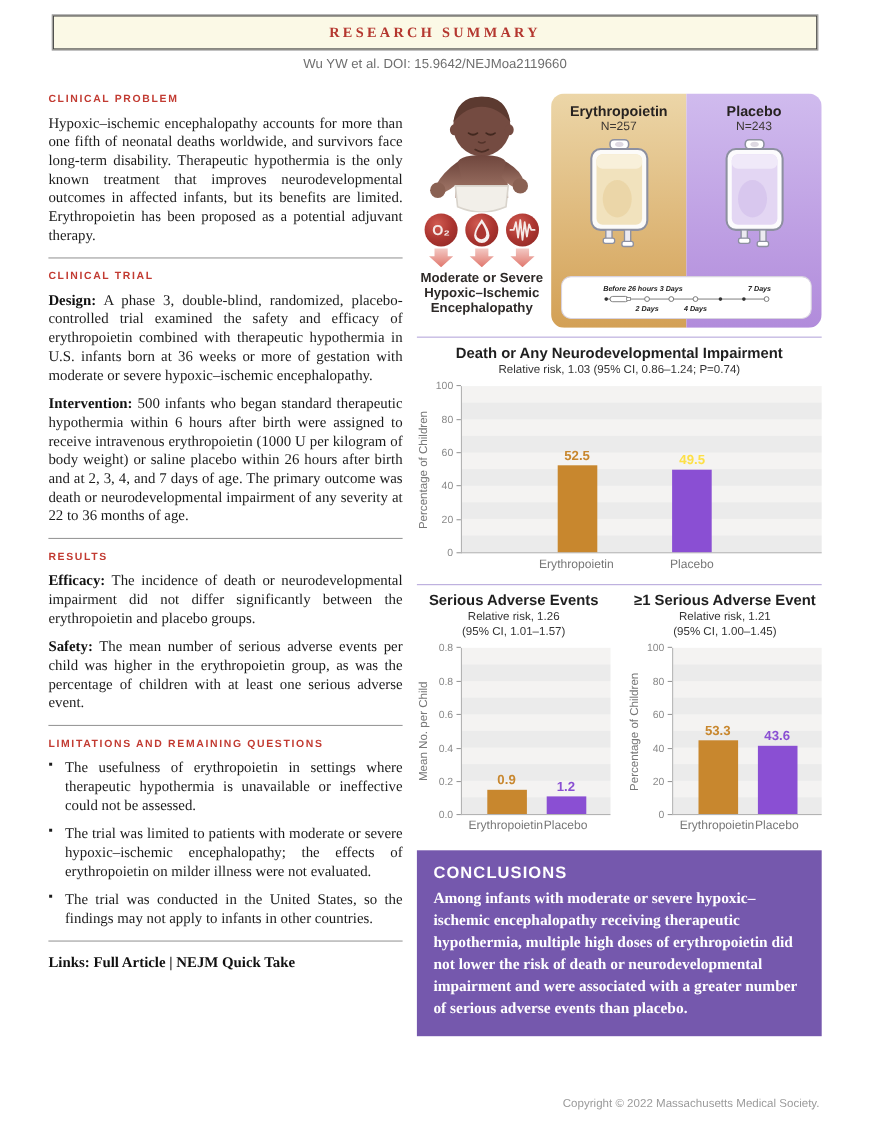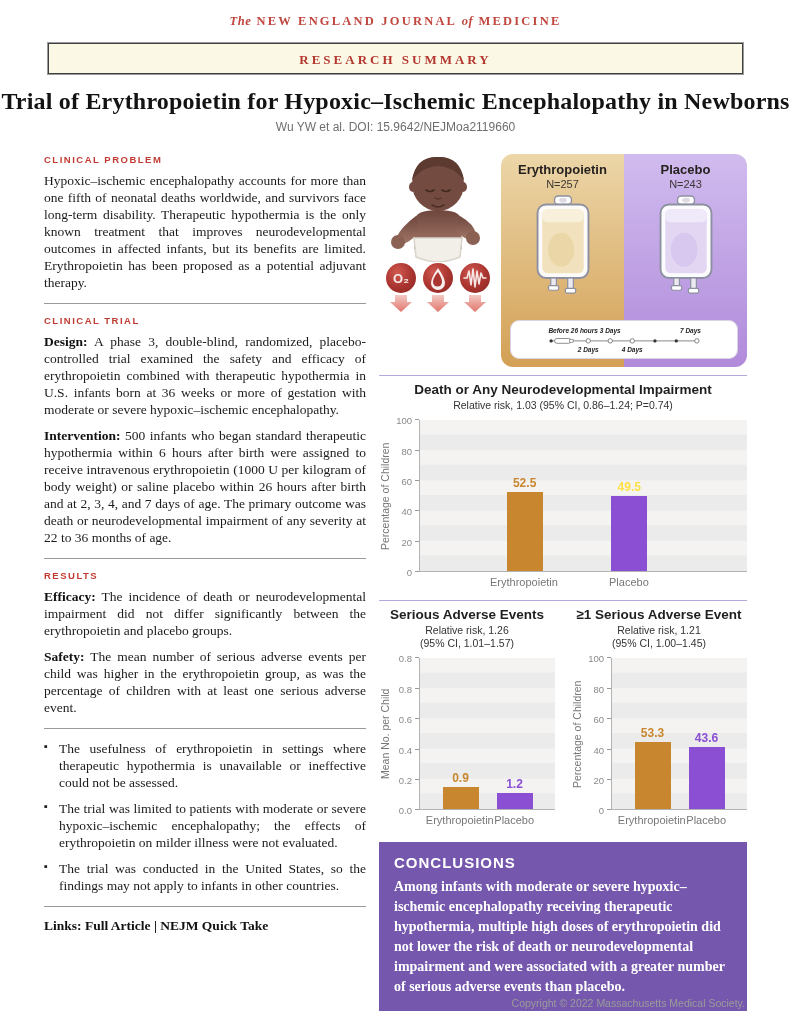--- a/index.html
+++ b/index.html
@@ -69,34 +69,27 @@
   .conclusions { background:#7558ad; color:#fff; margin-top:12px; padding:12px 15px 14px 15px; }
   .conclusions-heading { font-family:"Liberation Sans", sans-serif; font-size:15px; font-weight:bold; letter-spacing:1px; margin-bottom:6px; }
   .conclusions-body { font-size:14px; font-weight:bold; line-height:1.42; text-align:left; }
   .copyright { position:absolute; right:46px; bottom:14px; font-family:"Liberation Sans", sans-serif; font-size:10.5px; color:#9b9b9b; }
 </style>
 </head>
 <body>
 
 <div class="page">
 
-  <div class="masthead">
-    <span class="it">The</span>
-    <span>NEW ENGLAND JOURNAL</span>
-    <span class="it">of</span>
-    <span>MEDICINE</span>
-  </div>
 
   <div class="banner">
     <div class="banner-inner">
       <span>RESEARCH SUMMARY</span>
     </div>
   </div>
 
-  <div class="page-title">Trial of Erythropoietin for Hypoxic–Ischemic Encephalopathy in Newborns</div>
   <div class="byline">Wu YW et al. DOI: 15.9642/NEJMoa2119660</div>
 
   <div class="columns">
 
     <div class="left-col">
 
       <div>
         <div class="sec-heading">CLINICAL PROBLEM</div>
         <div class="body-text">Hypoxic–ischemic encephalopathy accounts for more than one fifth of neonatal deaths worldwide, and survivors face long-term disability. Therapeutic hypothermia is the only known treatment that improves neurodevelopmental outcomes in affected infants, but its benefits are limited. Erythropoietin has been proposed as a potential adjuvant therapy.</div>
       </div>
@@ -110,20 +103,21 @@
       <hr class="divider">
 
       <div>
         <div class="sec-heading">RESULTS</div>
         <div class="body-text"><b>Efficacy:</b><span> The incidence of death or neurodevelopmental impairment did not differ significantly between the erythropoietin and placebo groups.</span></div>
         <div class="body-text para-gap"><b>Safety:</b><span> The mean number of serious adverse events per child was higher in the erythropoietin group, as was the percentage of children with at least one serious adverse event.</span></div>
       </div>
       <hr class="divider">
 
       <div>
+        <div class="sec-heading">LIMITATIONS AND REMAINING QUESTIONS</div>
         <ul class="bullets">
           <li>The usefulness of erythropoietin in settings where therapeutic hypothermia is unavailable or ineffective could not be assessed.</li>
           <li>The trial was limited to patients with moderate or severe hypoxic–ischemic encephalopathy; the effects of erythropoietin on milder illness were not evaluated.</li>
           <li>The trial was conducted in the United States, so the findings may not apply to infants in other countries.</li>
         </ul>
       </div>
       <hr class="divider">
 
       <div class="links-line">
         <span>Links:</span>
@@ -187,20 +181,25 @@
             <g>
                 <path d="M13 33 h12 v7 h5 l-11 10 -11 -10 h5 Z" fill="url(#arr)"></path>
               </g>
             <g>
                 <path d="M50 33 h12 v7 h5 l-11 10 -11 -10 h5 Z" fill="url(#arr)"></path>
               </g>
             <g>
                 <path d="M87 33 h12 v7 h5 l-11 10 -11 -10 h5 Z" fill="url(#arr)"></path>
               </g>
           </svg>
+          <div class="condition-caption">
+            <div>Moderate or Severe</div>
+            <div>Hypoxic–Ischemic</div>
+            <div>Encephalopathy</div>
+          </div>
         </div>
 
         <div class="arm-panel">
           <div class="arm-half epo">
             <div class="arm-label">Erythropoietin</div>
             <div class="arm-n">N=257</div>
             <div class="bag-wrap">
               <svg width="66" height="100" viewBox="0 0 70 106">
                 <rect x="26" y="1" width="18" height="9" rx="4" fill="#fff" stroke="#8d90a0" stroke-width="1.5"></rect>
                 <ellipse cx="35" cy="5.5" rx="4" ry="2.5" fill="#ded9e2"></ellipse>

